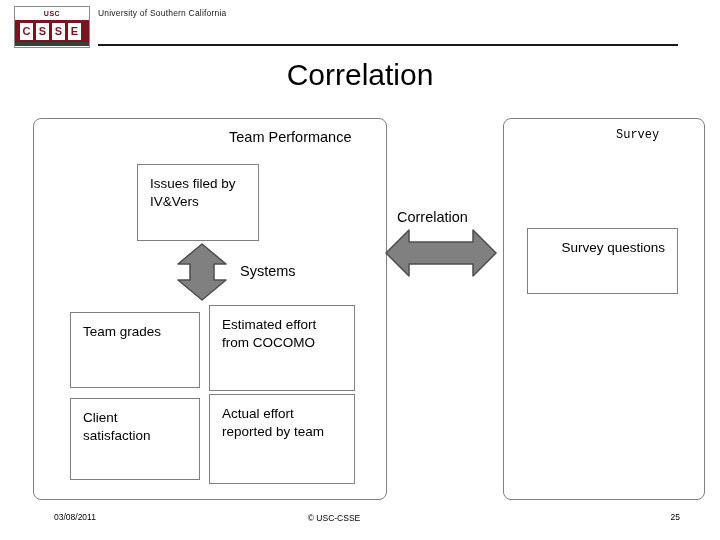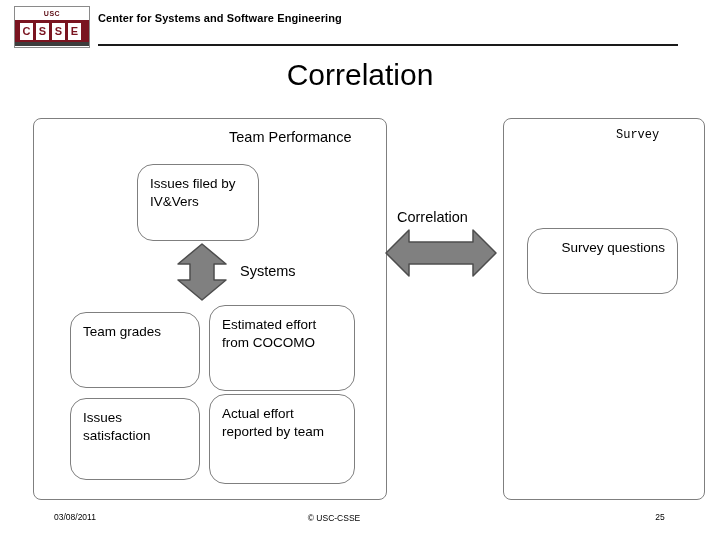--- a/index.html
+++ b/index.html
@@ -147,21 +147,21 @@
     left: 616px;
     top: 128px;
     font-size: 12px;
     font-family: Liberation Mono, monospace;
   }
 
   
   .rbox {
     position: absolute;
     border: 1.5px solid #7f7f7f;
-    border-radius: 16px;
+    border-radius: 0;
     background: transparent;
     box-sizing: border-box;
     font-size: 13.5px;
     color: #000000;
     line-height: 1.35;
     padding: 10px 12px;
   }
   #box-issues {
     left: 137px;
     top: 164px;
@@ -247,57 +247,57 @@
     width: 668px;
     text-align: center;
     font-size: 8.5px;
     color: #000000;
   }
   #footer-page {
     position: absolute;
     left: 640px;
     top: 512px;
     width: 40px;
-    text-align: center;
+    text-align: right;
     font-size: 8.5px;
     color: #000000;
   }
 </style>
 </head>
 <body>
 
 <div id="header">
   <div id="usc-logo">
     <div class="logo-top">USC</div>
     <div class="logo-body">
       <div class="col c1">C</div>
       <div class="col c2">S</div>
       <div class="col c3">S</div>
       <div class="col c4">E</div>
       <div class="logo-base"></div>
     </div>
   </div>
   <div id="header-text">
-    <div id="header-line2">Center for Systems and Software Engineering</div>
+    <div id="header-line1">University of Southern California</div>
   </div>
   <div id="header-rule"></div>
 </div>
 
 <div id="slide-title">Correlation</div>
 
 <div class="panel" id="panel-team"></div>
 <div class="panel" id="panel-survey"></div>
 
 <div class="panel-label" id="label-team-performance">Team Performance</div>
 <div class="panel-label" id="label-survey">Survey</div>
 
 <div class="rbox" id="box-issues">Issues filed by IV&amp;Vers</div>
 <div class="rbox" id="box-team-grades">Team grades</div>
 <div class="rbox" id="box-estimated">Estimated effort from COCOMO</div>
-<div class="rbox" id="box-client">Issues satisfaction</div>
+<div class="rbox" id="box-client">Client satisfaction</div>
 <div class="rbox" id="box-actual">Actual effort reported by team</div>
 <div class="rbox" id="box-survey-questions">Survey questions</div>
 
 <div class="free-label" id="label-compare">Systems</div>
 <div class="free-label" id="label-correlation-mid">Correlation</div>
 
 <svg id="arrow-vertical" viewBox="0 0 52 58">
   <polygon points="26,1 50,21 38,21 38,37 50,37 26,57 2,37 14,37 14,21 2,21" fill="#808080" stroke="#4d4d4d" stroke-width="1.5" stroke-linejoin="round"></polygon>
 </svg>
 

